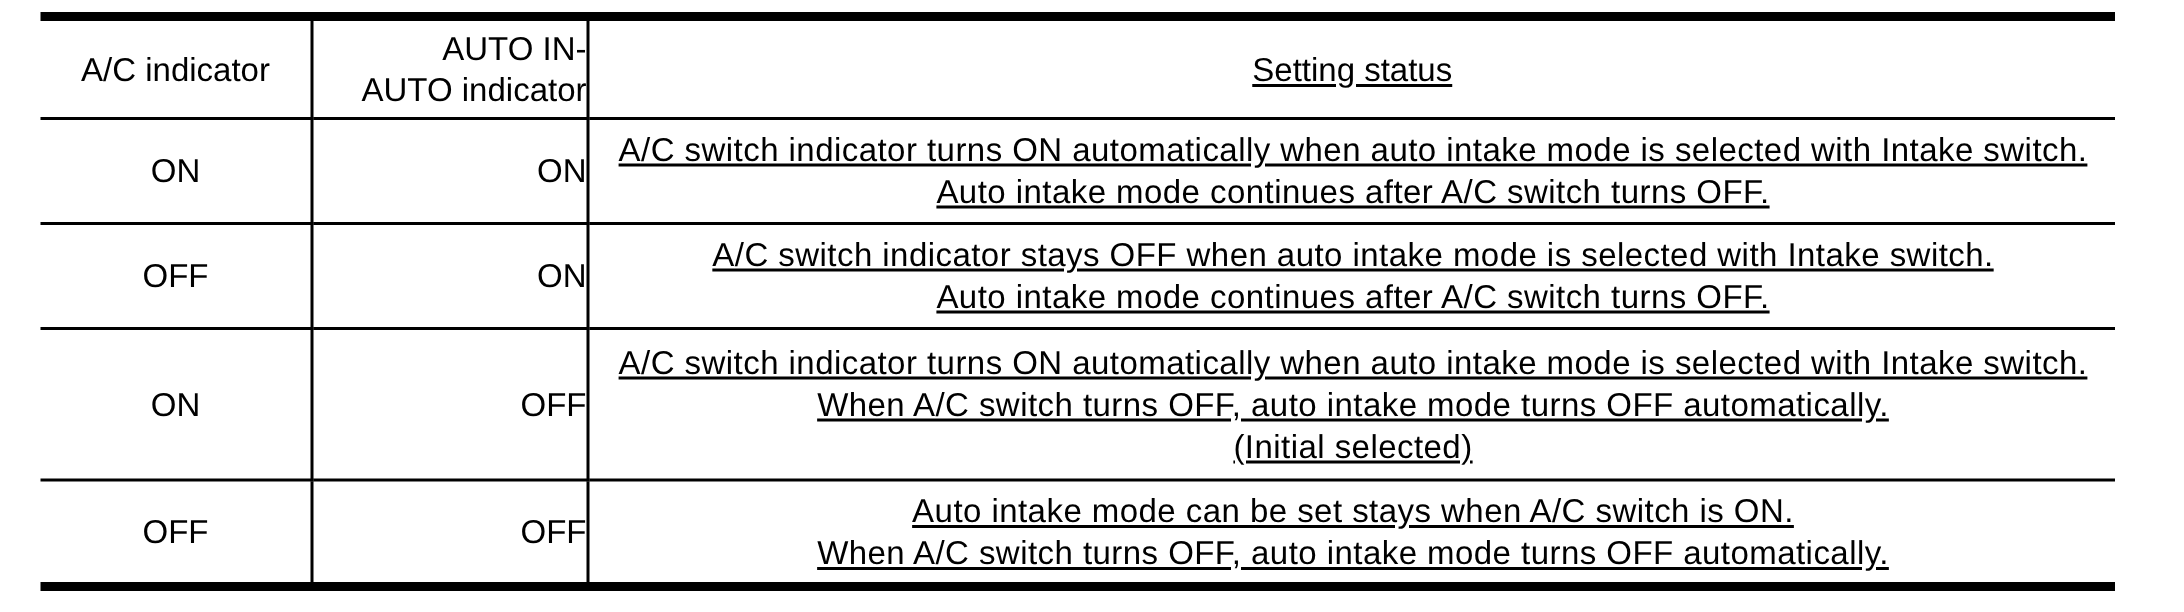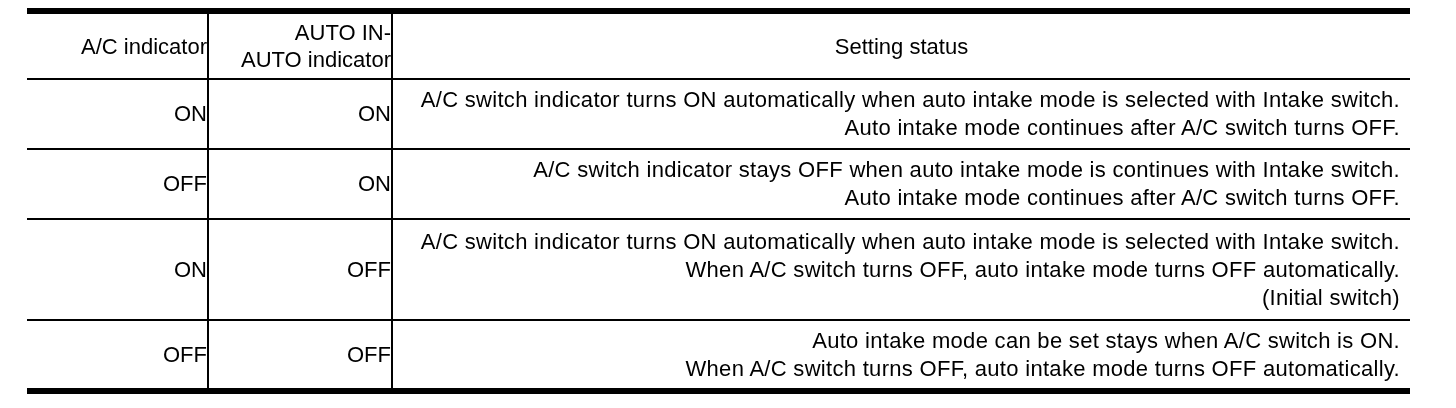--- a/index.html
+++ b/index.html
@@ -28,25 +28,25 @@
   th, td {
     border-bottom: 2px solid #000;
     vertical-align: middle;
     font-size: 22px;
     font-weight: 400;
     color: #000;
     padding: 0;
   }
   tr:last-child td { border-bottom: none; }
 
-  th.col1, td.col1 { border-right: 2px solid #000; text-align: right; }
+  th.col1, td.col1 { border-right: 2px solid #000; text-align: center; }
   th.col2, td.col2 { border-right: 2px solid #000; text-align: right; }
-  th.col3, td.col3 { text-align: center; }
+  th.col3, td.col3 { text-align: center; text-decoration: underline; }
   td.col3 {
-    text-align: right;
+    text-align: center;
     padding-left: 11px;
     padding-right: 10px;
     letter-spacing: 0.3px;
   }
 
   tr.hdr    { height: 68px; }
   tr.row-1  { height: 70px; }
   tr.row-2  { height: 70px; }
   tr.row-3  { height: 101px; }
   tr.row-4  { height: 71px; }
@@ -84,32 +84,32 @@
         <td class="col3">
           <div class="sline">A/C switch indicator turns ON automatically when auto intake mode is selected with Intake switch.</div>
           <div class="sline">Auto intake mode continues after A/C switch turns OFF.</div>
         </td>
       </tr>
 
       <tr class="row-2">
         <td class="col1">OFF</td>
         <td class="col2">ON</td>
         <td class="col3">
-          <div class="sline">A/C switch indicator stays OFF when auto intake mode is continues with Intake switch.</div>
+          <div class="sline">A/C switch indicator stays OFF when auto intake mode is selected with Intake switch.</div>
           <div class="sline">Auto intake mode continues after A/C switch turns OFF.</div>
         </td>
       </tr>
 
       <tr class="row-3">
         <td class="col1">ON</td>
         <td class="col2">OFF</td>
         <td class="col3">
           <div class="sline">A/C switch indicator turns ON automatically when auto intake mode is selected with Intake switch.</div>
           <div class="sline">When A/C switch turns OFF, auto intake mode turns OFF automatically.</div>
-          <div class="sline">(Initial switch)</div>
+          <div class="sline">(Initial selected)</div>
         </td>
       </tr>
 
       <tr class="row-4">
         <td class="col1">OFF</td>
         <td class="col2">OFF</td>
         <td class="col3">
           <div class="sline">Auto intake mode can be set stays when A/C switch is ON.</div>
           <div class="sline">When A/C switch turns OFF, auto intake mode turns OFF automatically.</div>
         </td>

